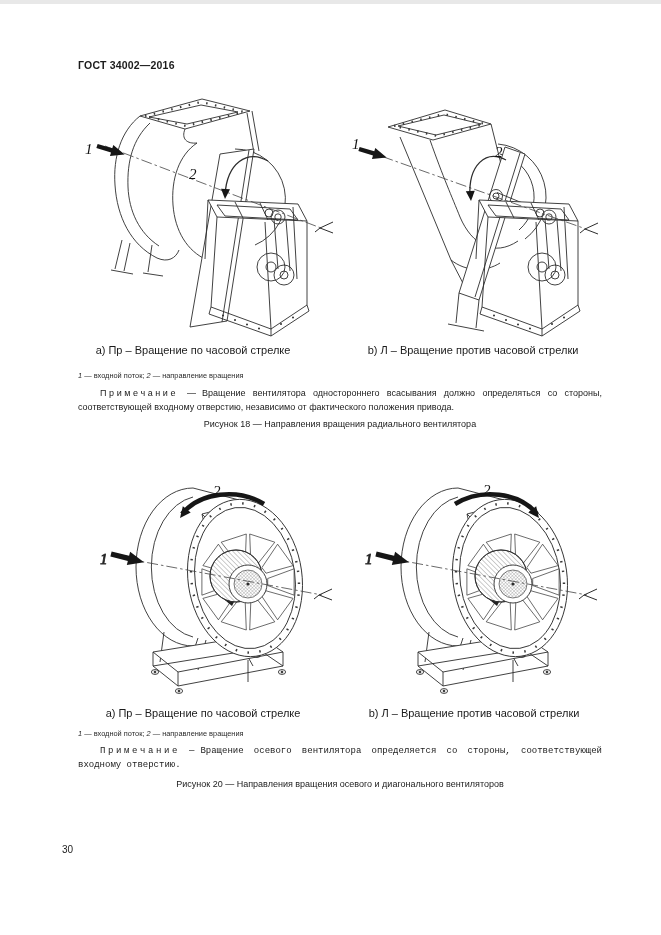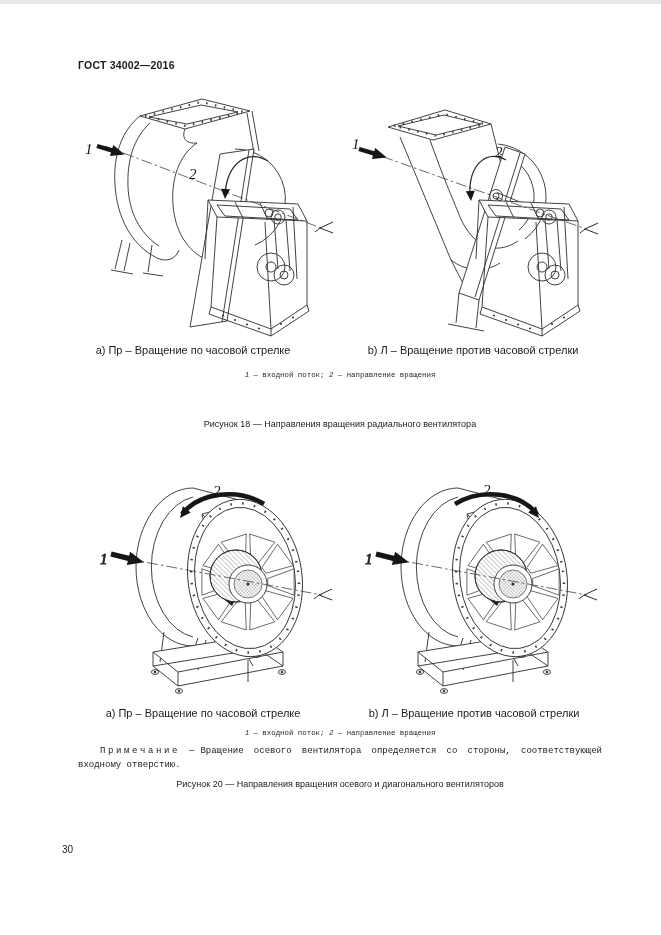--- a/index.html
+++ b/index.html
@@ -3,21 +3,21 @@
 <meta charset="utf-8">
 <style>
   html,body{margin:0;padding:0;background:#e8e8e8;}
   .page{
     position:relative;width:661px;height:935px;margin:4px auto;background:#ffffff;
     font-family:"Liberation Sans", sans-serif;color:#1b1b1b;overflow:hidden;
   }
   .abs{position:absolute;}
   .header{left:78px;top:55px;font-size:10.5px;font-weight:bold;letter-spacing:.2px;}
   .subcap{font-size:11px;text-align:center;white-space:nowrap;}
-  .legend{left:78px;width:524px;font-size:7.4px;text-align:center;color:#2a2a2a;white-space:nowrap;font-family:Liberation Mono, monospace;}
+  .legend{left:78px;width:524px;font-size:7.4px;text-align:left;color:#2a2a2a;white-space:nowrap;}
   .legend .it,.note .it{font-style:italic;}
   .note{left:78px;width:524px;font-size:9px;line-height:13.5px;text-align:justify;text-indent:22px;margin:0;}
   .note-label{letter-spacing:2.6px;margin-right:9px;}
   .note-dash{margin-right:6px;}
   .figcap{left:78px;width:524px;font-size:9px;text-align:center;white-space:nowrap;}
   .pagenum{left:62px;top:840px;font-size:10px;}
   svg.fig{position:absolute;overflow:visible;}
   svg text.lbl{font:italic 15px "Liberation Serif", serif;fill:#141414;}
   .hidden-defs{position:absolute;width:0;height:0;overflow:hidden;}
 </style>
@@ -204,20 +204,21 @@
     </g>
     <text class="lbl" x="4" y="52">1</text>
     <text class="lbl" x="147" y="60">2</text>
   </svg>
 
   <div class="abs subcap" style="left:78px;top:340px;width:230px;">a) Пр – Вращение по часовой стрелке</div>
   <div class="abs subcap" style="left:358px;top:340px;width:230px;">b) Л – Вращение против часовой стрелки</div>
 
   <div class="abs legend" style="top:367px;"><span class="it">1</span> <span>— входной поток;</span> <span class="it">2</span> <span>— направление вращения</span></div>
 
+  <p class="abs note" style="top:383px;"><span class="note-label">Примечание</span><span class="note-dash">—</span><span>Вращение вентилятора одностороннего всасывания должно определяться со стороны, соответствующей входному отверстию, независимо от фактического положения привода.</span></p>
 
   <div class="abs figcap" style="top:415px;">Рисунок 18 — Направления вращения радиального вентилятора</div>
 
   <svg class="fig" style="left:98px;top:466px;width:235px;height:237px;" viewBox="0 0 235 237">
     <use href="#axial-fan-base"></use>
     <g stroke="#161616" fill="none">
       <path d="M166,34 C140,18 102,22 84,44" stroke-width="4.5"></path>
       <polygon points="0,0 -11,-5 -11,5" transform="translate(82,48) rotate(128)" fill="#161616" stroke="none"></polygon>
     </g>
     <text class="lbl" x="115" y="26">2</text>

